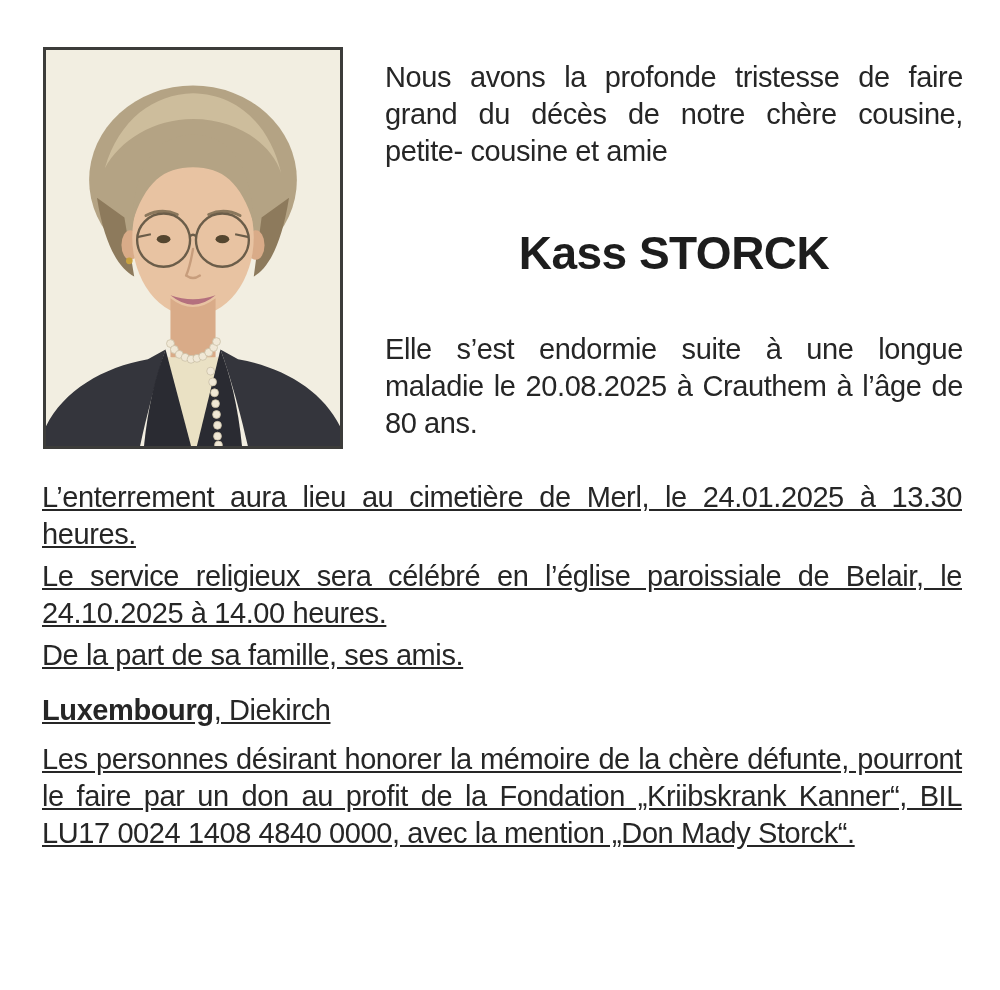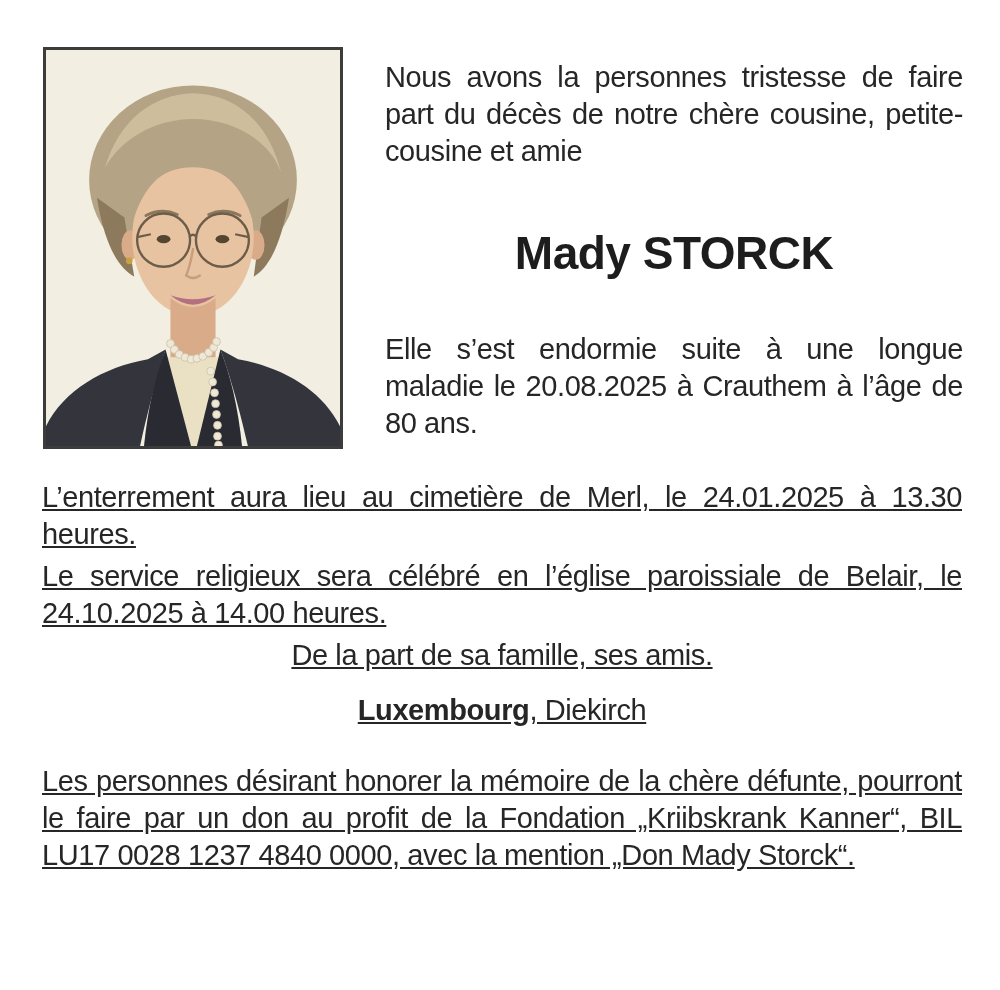--- a/index.html
+++ b/index.html
@@ -60,24 +60,24 @@
     text-decoration: underline;
   }
   .body-block p {
     font-size: 29px;
     line-height: 37px;
     letter-spacing: -0.4px;
     text-align: justify;
     margin: 0 0 5px 0;
   }
   .body-block p.single {
-    text-align: center;
+    text-align: left;
   }
   .body-block p.gap-md { margin-bottom: 18px; }
-  .body-block p.gap-lg { margin-bottom: 34px; }
+  .body-block p.gap-lg { margin-bottom: 12px; }
   .location strong { font-weight: bold; }
 </style>
 </head>
 <body>
 
 <div class="page">
 
   <div class="top-row">
 
     <div class="photo-frame">
@@ -142,28 +142,28 @@
             <circle cx="173" cy="359" r="4"></circle>
           <circle cx="174" cy="370" r="4"></circle>
             <circle cx="175" cy="381" r="4"></circle>
           <circle cx="175" cy="392" r="4"></circle>
             <circle cx="176" cy="401" r="4"></circle>
         </g>
       </svg>
     </div>
 
     <div class="right-col">
-      <p class="body-text">Nous avons la personnes tristesse de faire part du décès de notre chère cousine, petite- cousine et amie</p>
-      <h1 class="name">Mady STORCK</h1>
+      <p class="body-text">Nous avons la profonde tristesse de faire grand du décès de notre chère cousine, petite- cousine et amie</p>
+      <h1 class="name">Kass STORCK</h1>
       <p class="body-text">Elle s’est endormie suite à une longue maladie le 20.08.2025 à Crauthem à l’âge de 80 ans.</p>
     </div>
 
   </div>
 
   <div class="body-block">
     <p>L’enterrement aura lieu au cimetière de Merl, le 24.01.2025 à 13.30 heures.</p>
     <p>Le service religieux sera célébré en l’église paroissiale de Belair, le 24.10.2025 à 14.00 heures.</p>
     <p class="single gap-md">De la part de sa famille, ses amis.</p>
     <p class="single gap-lg location"><strong>Luxembourg</strong><span>, Diekirch</span></p>
-    <p>Les personnes désirant honorer la mémoire de la chère défunte, pourront le faire par un don au profit de la Fondation „Kriibskrank Kanner“, BIL LU17 0028 1237 4840 0000, avec la mention „Don Mady Storck“.</p>
+    <p>Les personnes désirant honorer la mémoire de la chère défunte, pourront le faire par un don au profit de la Fondation „Kriibskrank Kanner“, BIL LU17 0024 1408 4840 0000, avec la mention „Don Mady Storck“.</p>
   </div>
 
 </div>
 
 </body></html>

